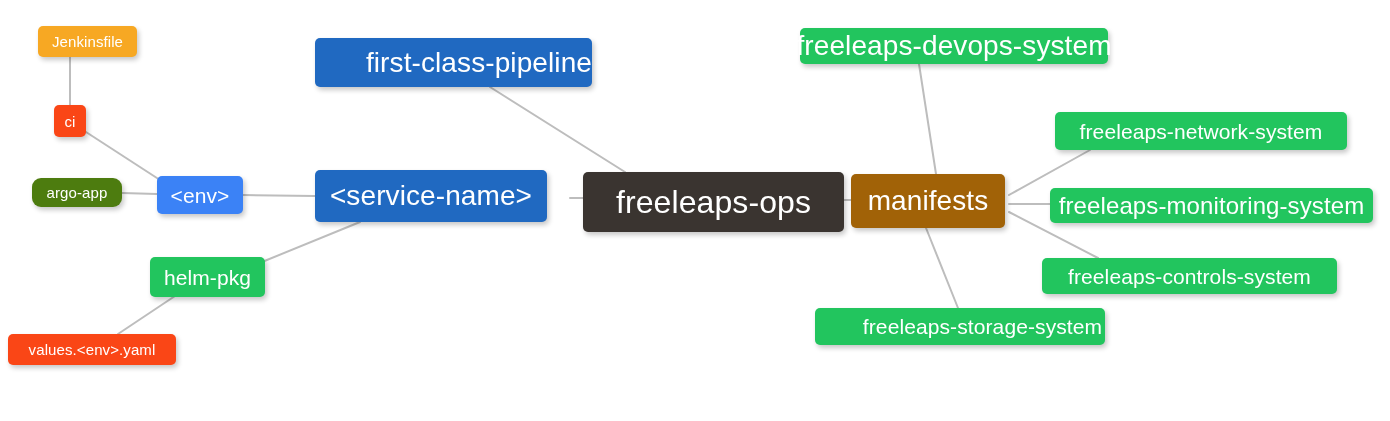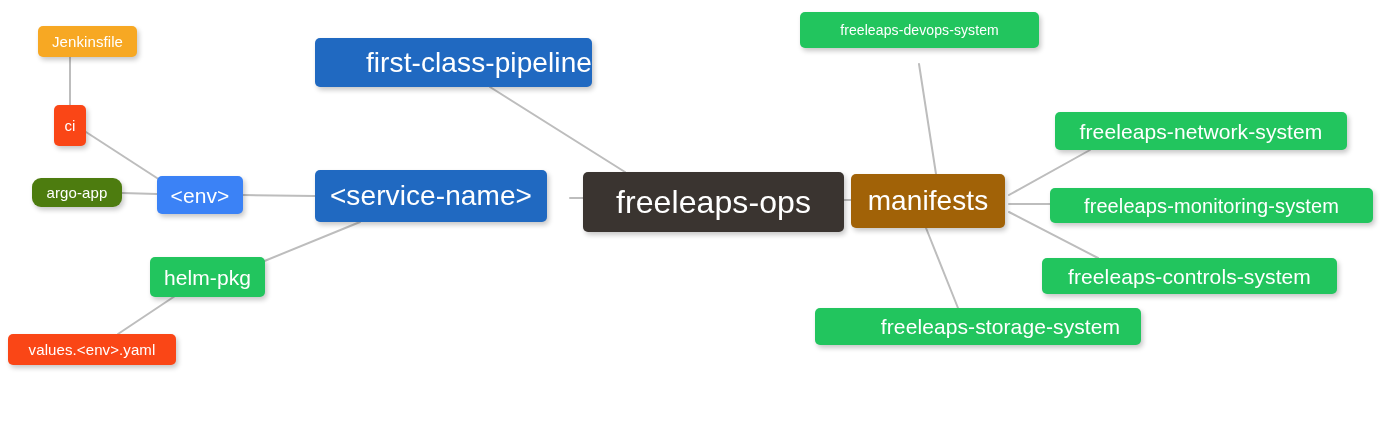--- a/index.html
+++ b/index.html
@@ -58,21 +58,21 @@
       <line x1="936" y1="174" x2="919" y2="64" stroke="#bdbdbd" stroke-width="2" stroke-linecap="round"></line>
       <line x1="1009" y1="195" x2="1090" y2="150" stroke="#bdbdbd" stroke-width="2" stroke-linecap="round"></line>
       <line x1="1009" y1="204" x2="1050" y2="204" stroke="#bdbdbd" stroke-width="2" stroke-linecap="round"></line>
       <line x1="1009" y1="212" x2="1098" y2="258" stroke="#bdbdbd" stroke-width="2" stroke-linecap="round"></line>
       <line x1="926" y1="228" x2="958" y2="308" stroke="#bdbdbd" stroke-width="2" stroke-linecap="round"></line>
     </svg>
   <div id="nodes">
       <div class="node" style="left: 18px; top: 26px; width: 99px; height: 31px; background: rgb(247, 168, 35); font-size: 15px; margin-left: 20px;">
         <span>Jenkinsfile</span>
       </div>
-      <div class="node" style="left: 54px; top: 105px; width: 32px; height: 41px; background: rgb(250, 70, 22); font-size: 15px;">
+      <div class="node" style="left: 54px; top: 105px; width: 32px; height: 32px; background: rgb(250, 70, 22); font-size: 15px;">
         <span>ci</span>
       </div>
       <div class="node" style="left: 32px; top: 178px; width: 90px; height: 29px; background: #4d7c0f; font-size: 15px; border-radius: 9px;">
         <span>argo-app</span>
       </div>
       <div class="node" style="left: 157px; top: 176px; width: 86px; height: 38px; background: #3b82f6; font-size: 21px;">
         <span>&lt;env&gt;</span>
       </div>
       <div class="node" style="left: 150px; top: 257px; width: 115px; height: 40px; background: rgb(34, 197, 94); font-size: 21px;">
         <span>helm-pkg</span>
@@ -85,29 +85,29 @@
       </div>
       <div class="node" style="left: 315px; top: 170px; width: 232px; height: 52px; background: rgb(32, 105, 193); font-size: 28px;">
         <span>&lt;service-name&gt;</span>
       </div>
       <div class="node" style="left: 583px; top: 172px; width: 261px; height: 60px; background: rgb(58, 52, 48); font-size: 32px;">
         <span>freeleaps-ops</span>
       </div>
       <div class="node" style="left: 851px; top: 174px; width: 154px; height: 54px; background: #a16207; font-size: 28px;">
         <span>manifests</span>
       </div>
-      <div class="node" style="left: 800px; top: 12px; width: 239px; height: 36px; background: rgb(34, 197, 94); font-size: 14px;">
+      <div class="node" style="left: 800px; top: 28px; width: 308px; height: 36px; background: rgb(34, 197, 94); font-size: 28px;">
         <span>freeleaps-devops-system</span>
       </div>
       <div class="node" style="left: 1055px; top: 112px; width: 292px; height: 38px; background: rgb(34, 197, 94); font-size: 21px;">
         <span>freeleaps-network-system</span>
       </div>
-      <div class="node" style="left: 1050px; top: 188px; width: 323px; height: 35px; background: rgb(34, 197, 94); font-size: 20px;">
+      <div class="node" style="left: 1050px; top: 188px; width: 323px; height: 35px; background: rgb(34, 197, 94); font-size: 24px;">
         <span>freeleaps-monitoring-system</span>
       </div>
       <div class="node" style="left: 1042px; top: 258px; width: 295px; height: 36px; background: rgb(34, 197, 94); font-size: 21px;">
         <span>freeleaps-controls-system</span>
       </div>
-      <div class="node" style="left: 815px; top: 308px; width: 326px; height: 37px; background: rgb(34, 197, 94); font-size: 21px; padding-left: 45px;">
+      <div class="node" style="left: 815px; top: 308px; width: 290px; height: 37px; background: rgb(34, 197, 94); font-size: 21px; padding-left: 45px;">
         <span>freeleaps-storage-system</span>
       </div>
     </div>
 </div>
 
 </body></html>

